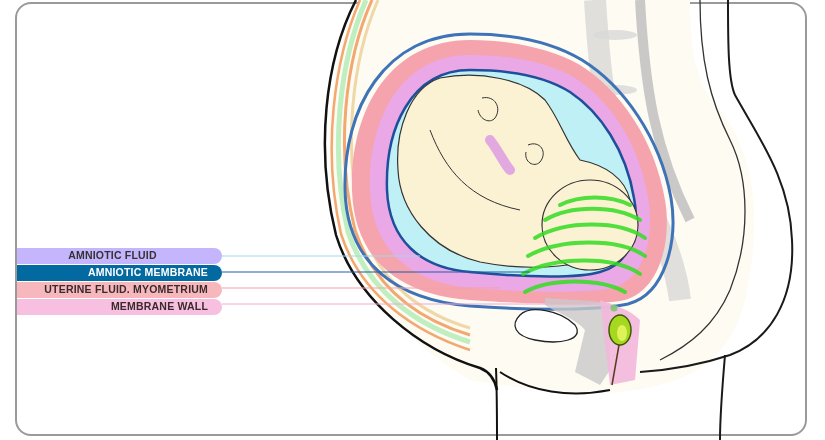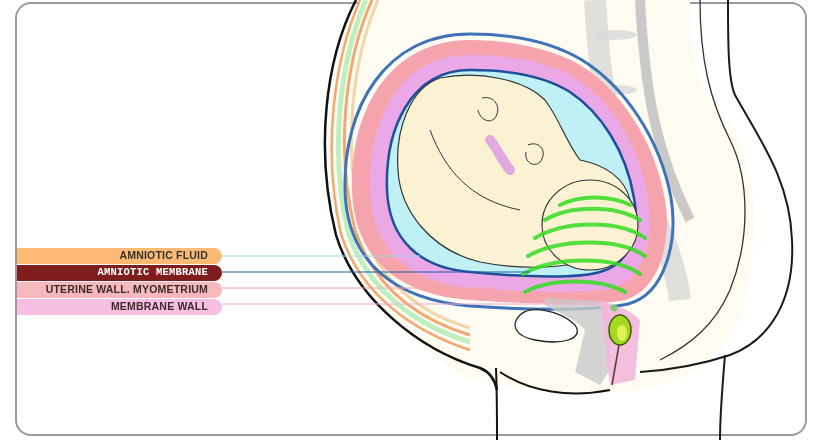--- a/index.html
+++ b/index.html
@@ -75,17 +75,17 @@
   <path d="M619,345 L612,385" stroke="#5a3a20" stroke-width="1.5"></path>
   <circle cx="614" cy="308" r="3.5" fill="#55cc55" opacity="0.7"></circle>
 
   <line x1="222" y1="256" x2="420" y2="256" stroke="#9fd9e6" stroke-width="1"></line>
   <line x1="222" y1="272" x2="530" y2="272" stroke="#1f5fa8" stroke-width="1.2"></line>
   <line x1="222" y1="288" x2="500" y2="288" stroke="#f2a1a8" stroke-width="1"></line>
   <line x1="222" y1="304" x2="600" y2="304" stroke="#f0a8d0" stroke-width="1"></line>
 </svg>
 
 <div class="labels">
-  <div class="label" style="background:#fdba74;color:#333;">AMNIOTIC FLUID</div>
-  <div class="label" style="background:#7f1d1d;color:#fff;font-family:Liberation Mono, monospace;">AMNIOTIC MEMBRANE</div>
-  <div class="label" style="background:#f7b8bd;color:#3a2a2a;">UTERINE WALL. MYOMETRIUM</div>
+  <div class="label" style="background:#c4b5fd;color:#333;text-align:center;">AMNIOTIC FLUID</div>
+  <div class="label" style="background:#0369a1;color:#fff;">AMNIOTIC MEMBRANE</div>
+  <div class="label" style="background:#f7b8bd;color:#3a2a2a;">UTERINE FLUID. MYOMETRIUM</div>
   <div class="label" style="background:#f7bfe0;color:#3a2a2a;">MEMBRANE WALL</div>
 </div>
 
 </body></html>

